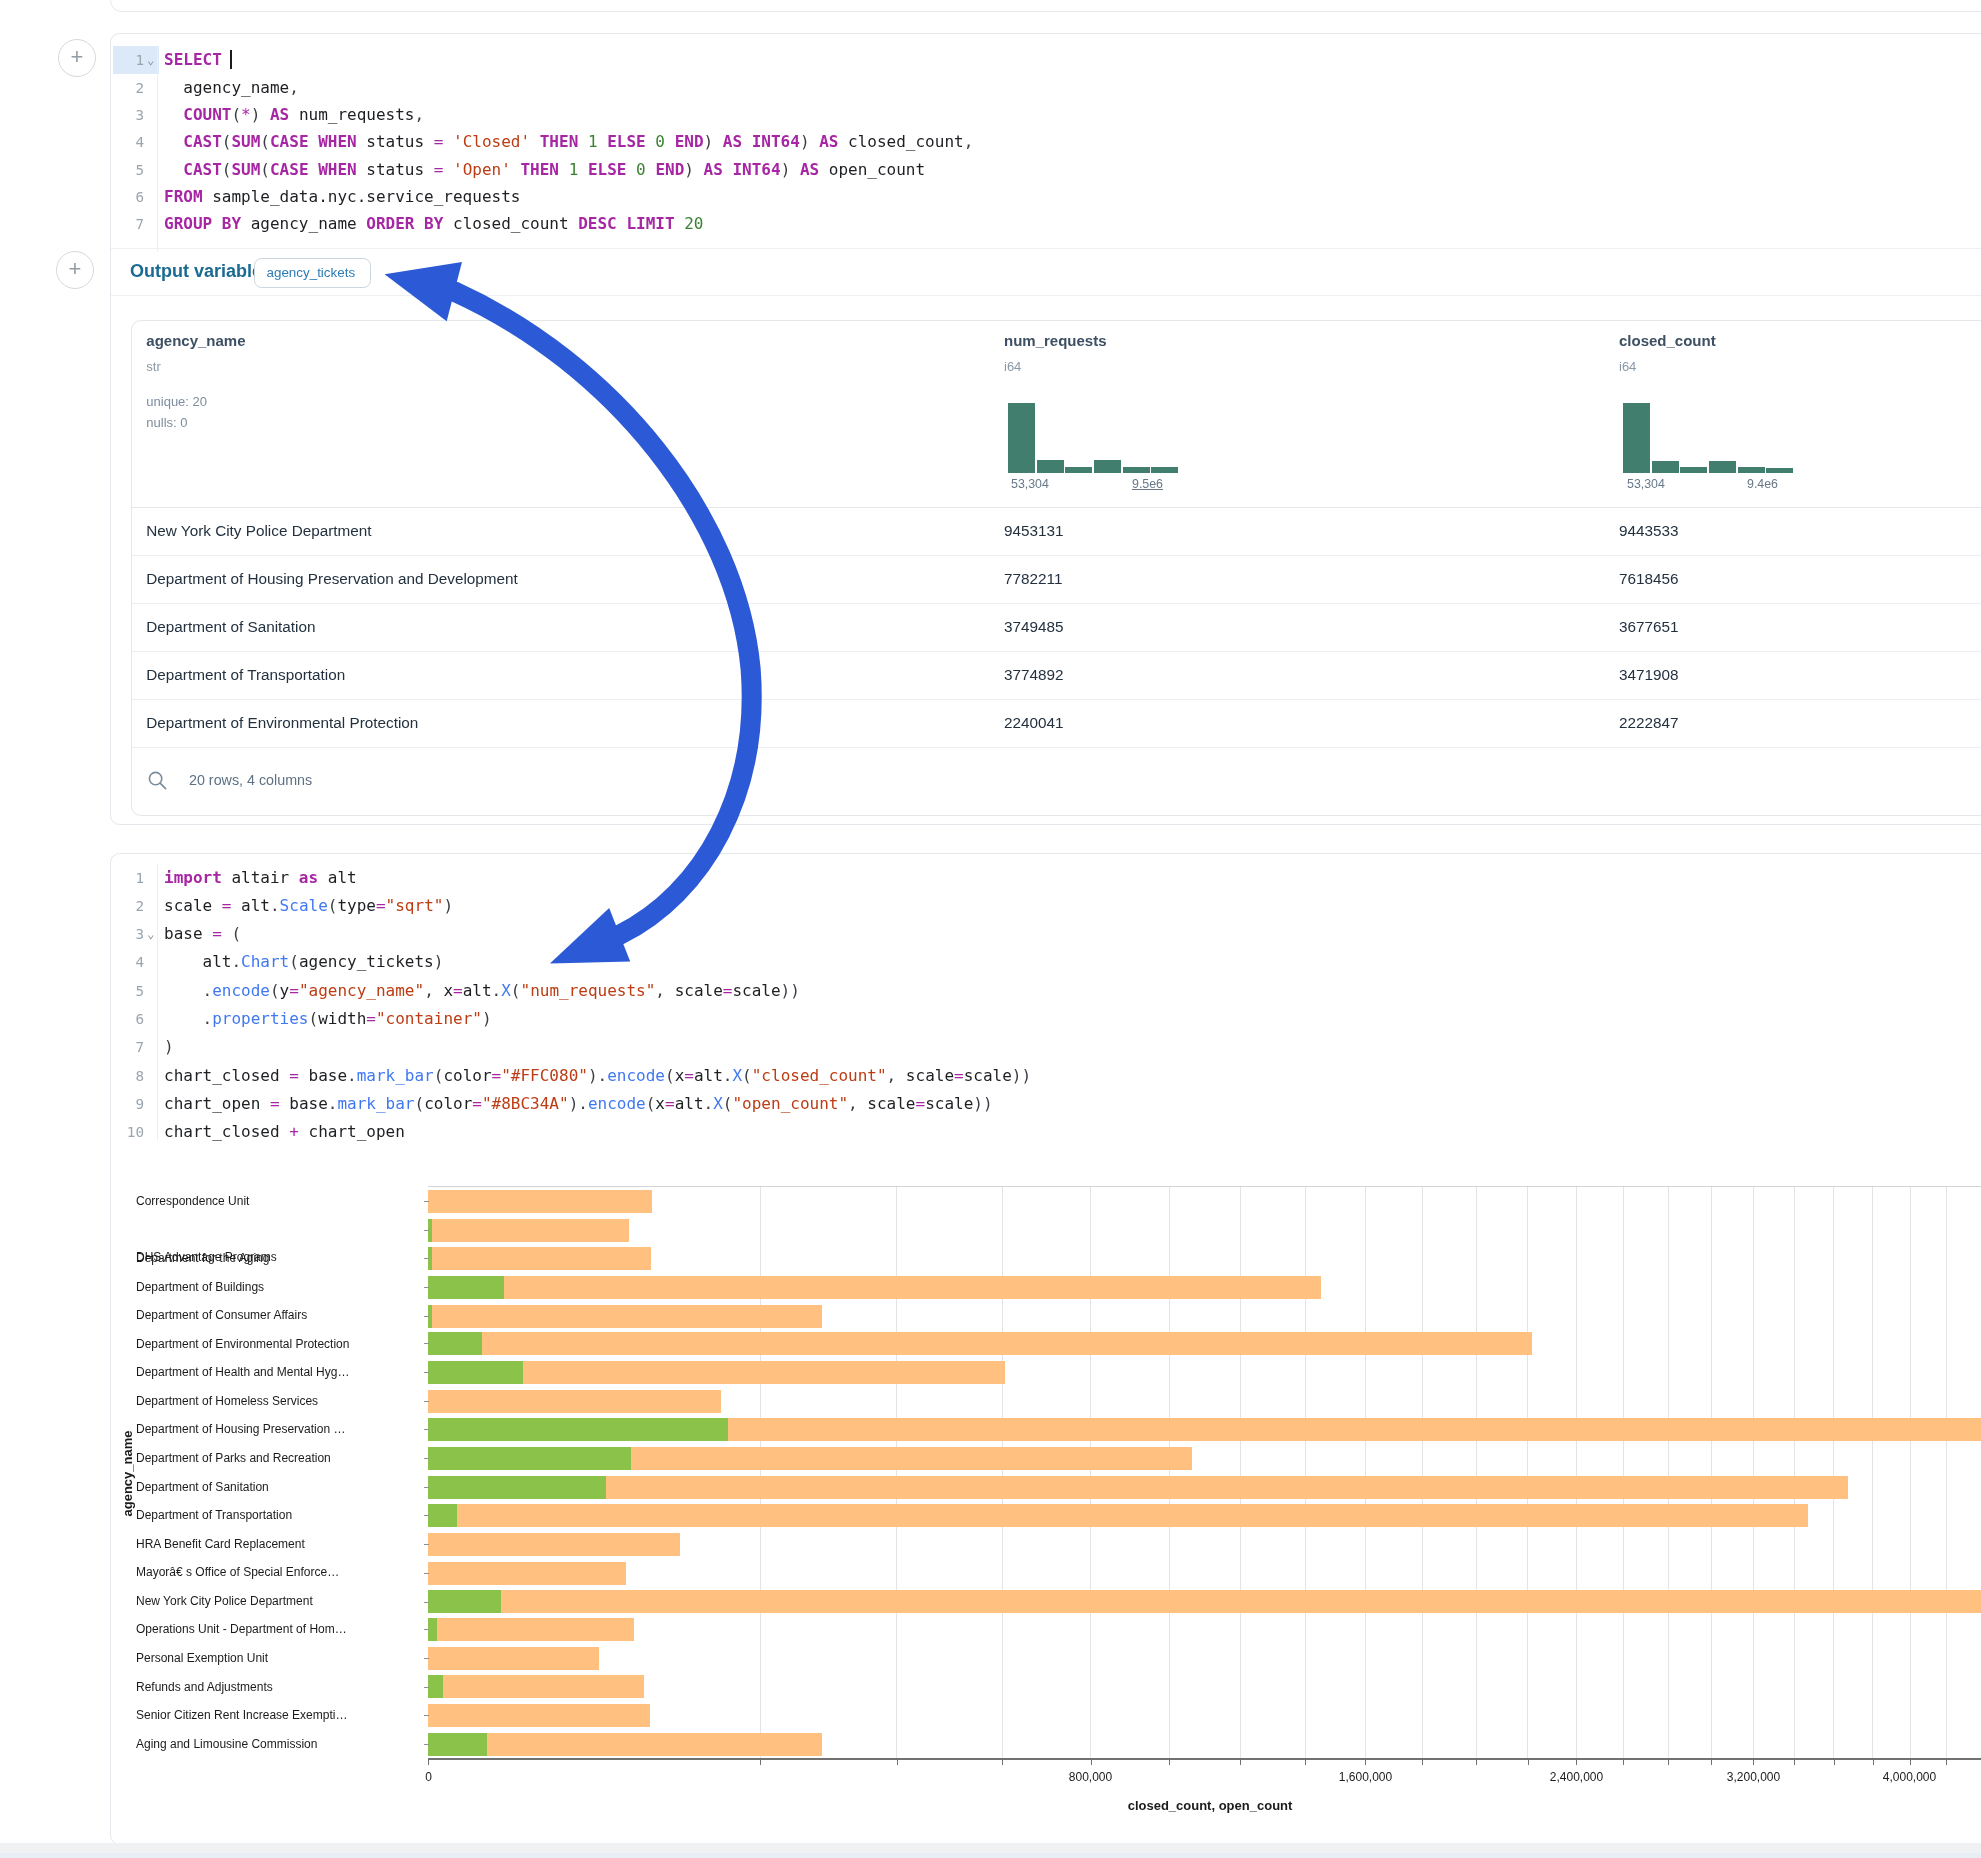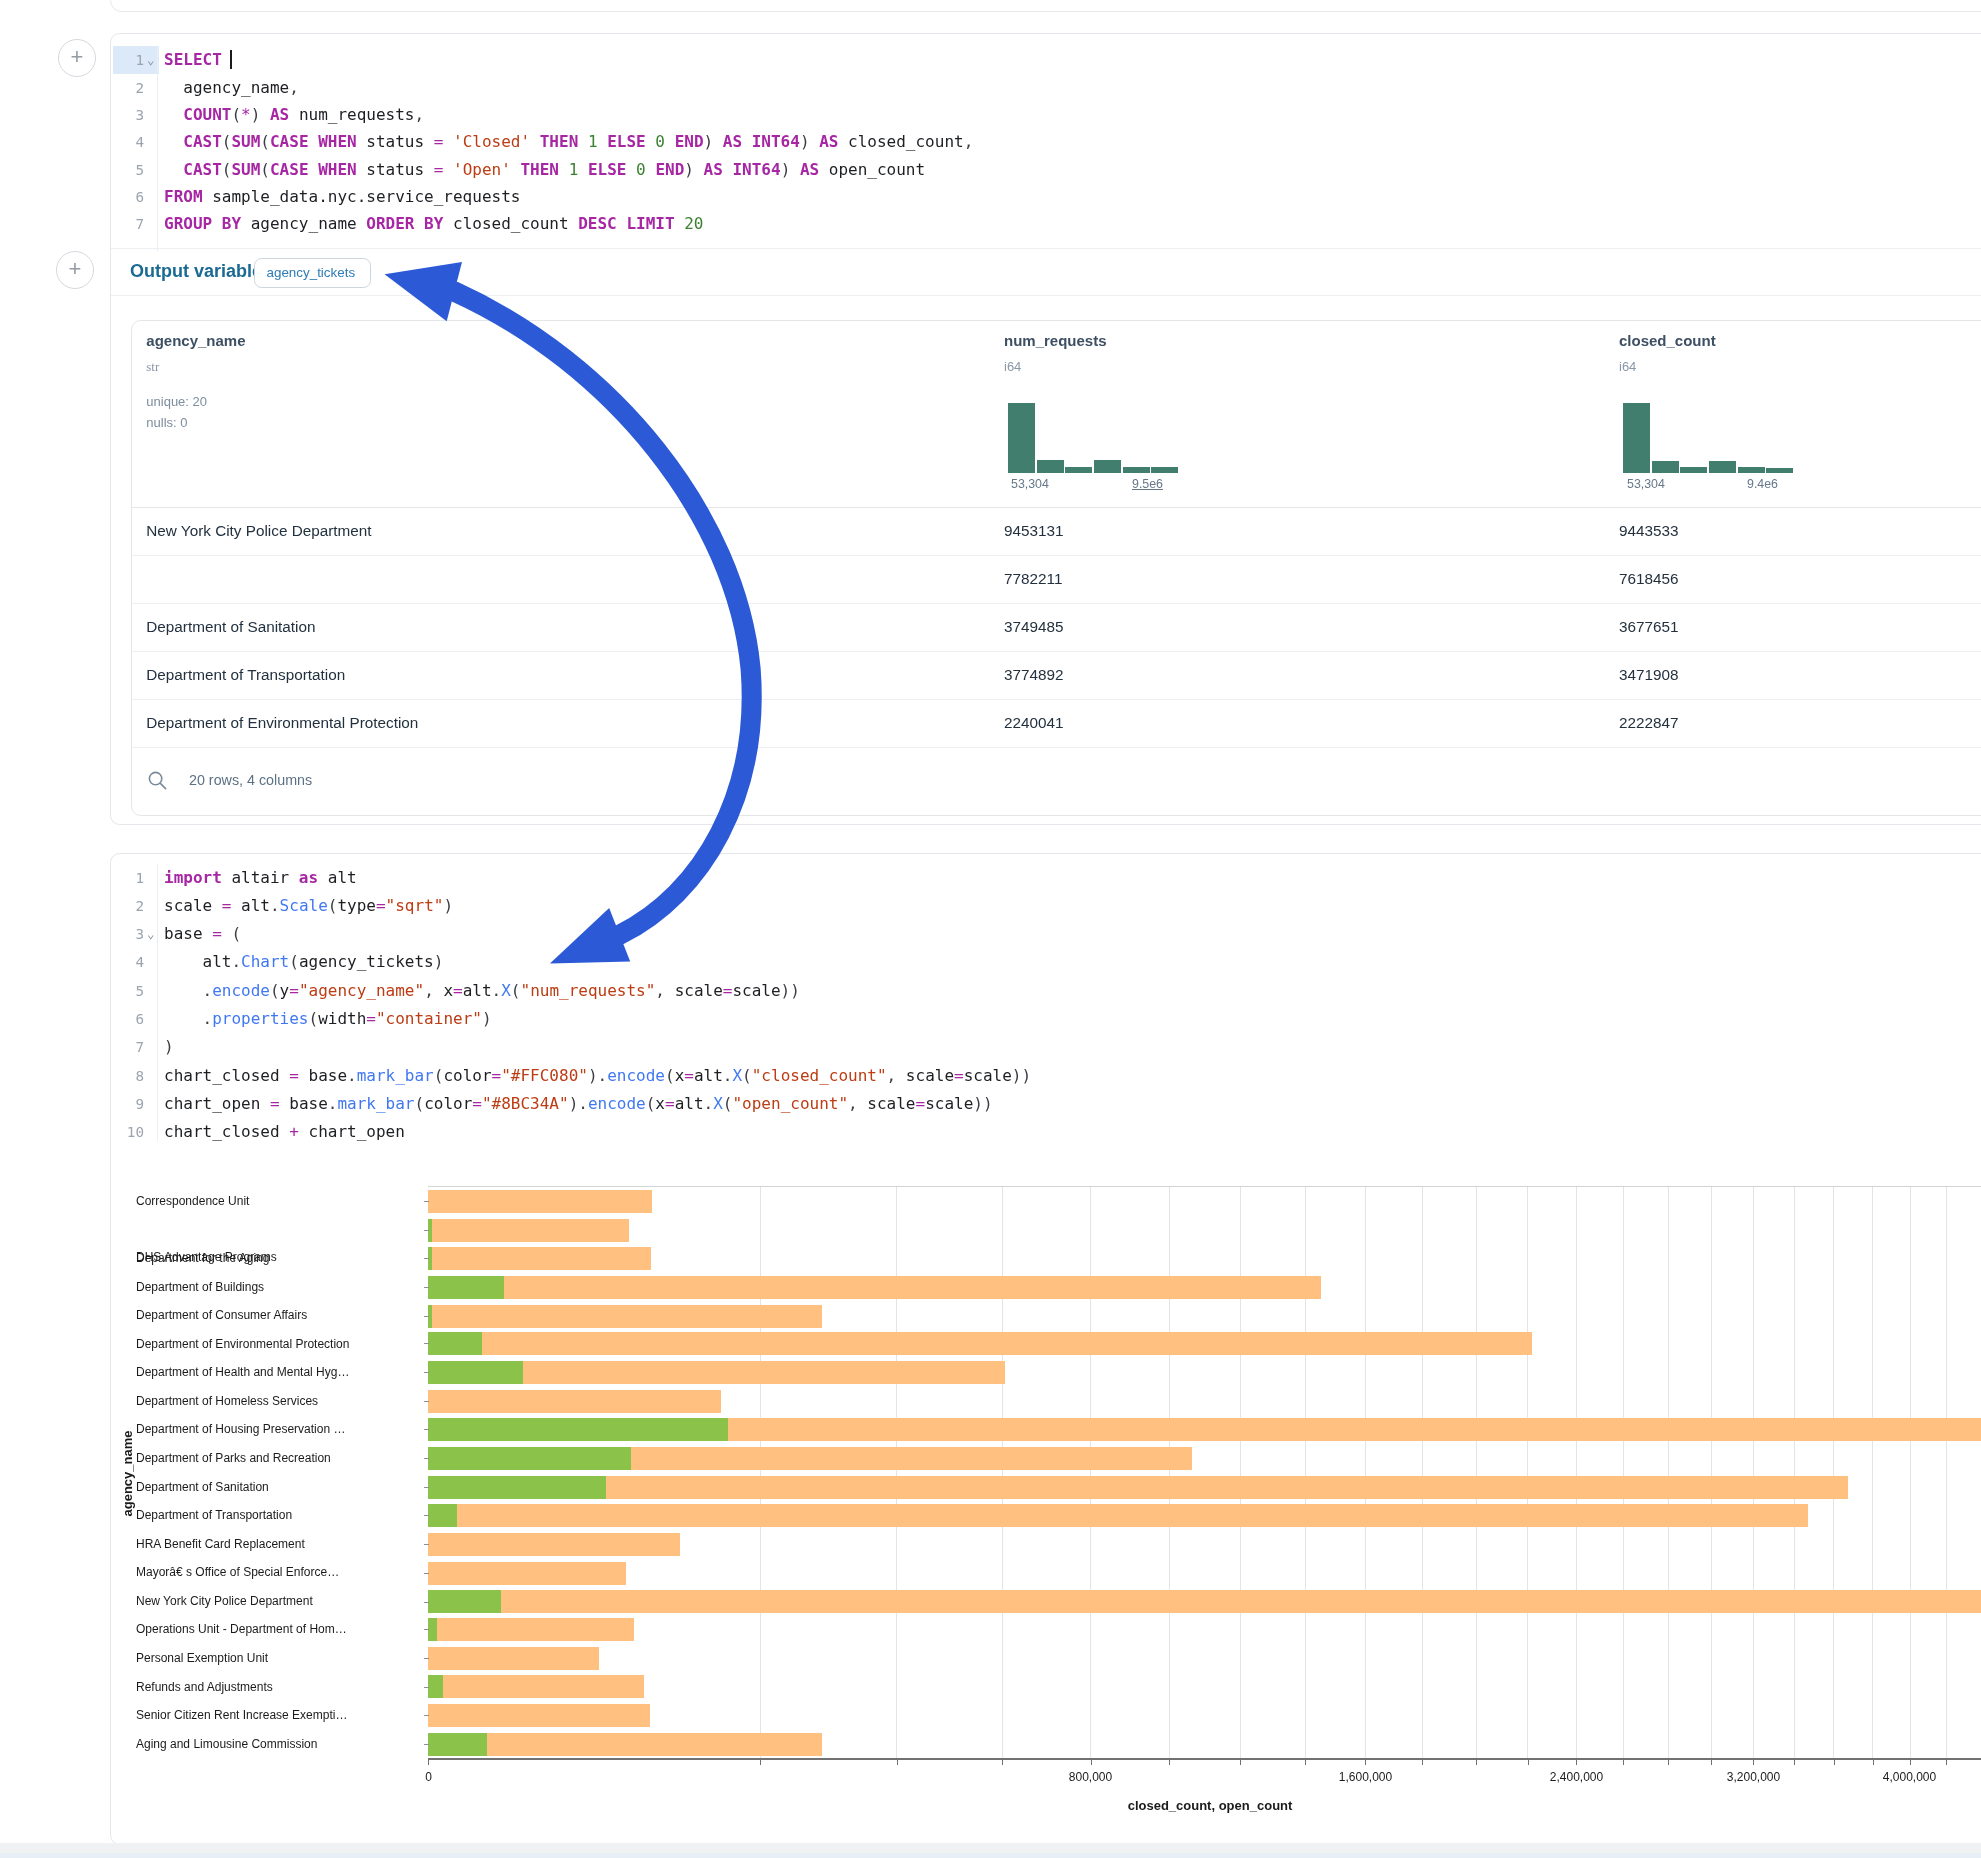--- a/index.html
+++ b/index.html
@@ -98,21 +98,21 @@
     <div class="divider" style="top:214px;"></div>
     <div id="output-label">Output variable:</div>
     <div id="output-pill">
       <span>agency_tickets</span>
     </div>
     <div class="divider" style="top:261px;"></div>
 
     <div id="table-card">
       <div id="table-header">
           <div class="hname" style="left: 14.3px;">agency_name</div>
-          <div class="htype" style="left: 14.3px; font-family: Liberation Serif, serif;">str</div>
+          <div class="htype" style="left: 14.3px;">str</div>
           <div class="hstat" style="left: 14.3px; top: 73px;">unique: 20</div>
           <div class="hstat" style="left: 14.3px; top: 94px;">nulls: 0</div>
           <div class="hname" style="left: 872px;">num_requests</div>
           <div class="htype" style="left: 872px;">i64</div>
           <div class="hist" style="left: 876px;">
             <div class="hbar" style="left: 0px; width: 27px; height: 70px;"></div>
             <div class="hbar" style="left: 29px; width: 27px; height: 12.4px;"></div>
             <div class="hbar" style="left: 57px; width: 27px; height: 5.7px;"></div>
             <div class="hbar" style="left: 86px; width: 27px; height: 12.4px;"></div>
             <div class="hbar" style="left: 115px; width: 27px; height: 5.7px;"></div>
@@ -133,20 +133,21 @@
           <div class="histlab" style="left: 1495px;">53,304</div>
           <div class="histlab" style="left: 1615px; width: 105px;">9.4e6</div>
         </div>
       <div id="tbl-rows">
           <div class="trow" style="top: 186px;">
             <span class="c1">New York City Police Department</span>
             <span class="c2">9453131</span>
             <span class="c3">9443533</span>
           </div>
           <div class="trow" style="top: 234px;">
+            <span class="c1">Department of Housing Preservation and Development</span>
             <span class="c2">7782211</span>
             <span class="c3">7618456</span>
           </div>
           <div class="trow" style="top: 282px;">
             <span class="c1">Department of Sanitation</span>
             <span class="c2">3749485</span>
             <span class="c3">3677651</span>
           </div>
           <div class="trow" style="top: 330px;">
             <span class="c1">Department of Transportation</span>

